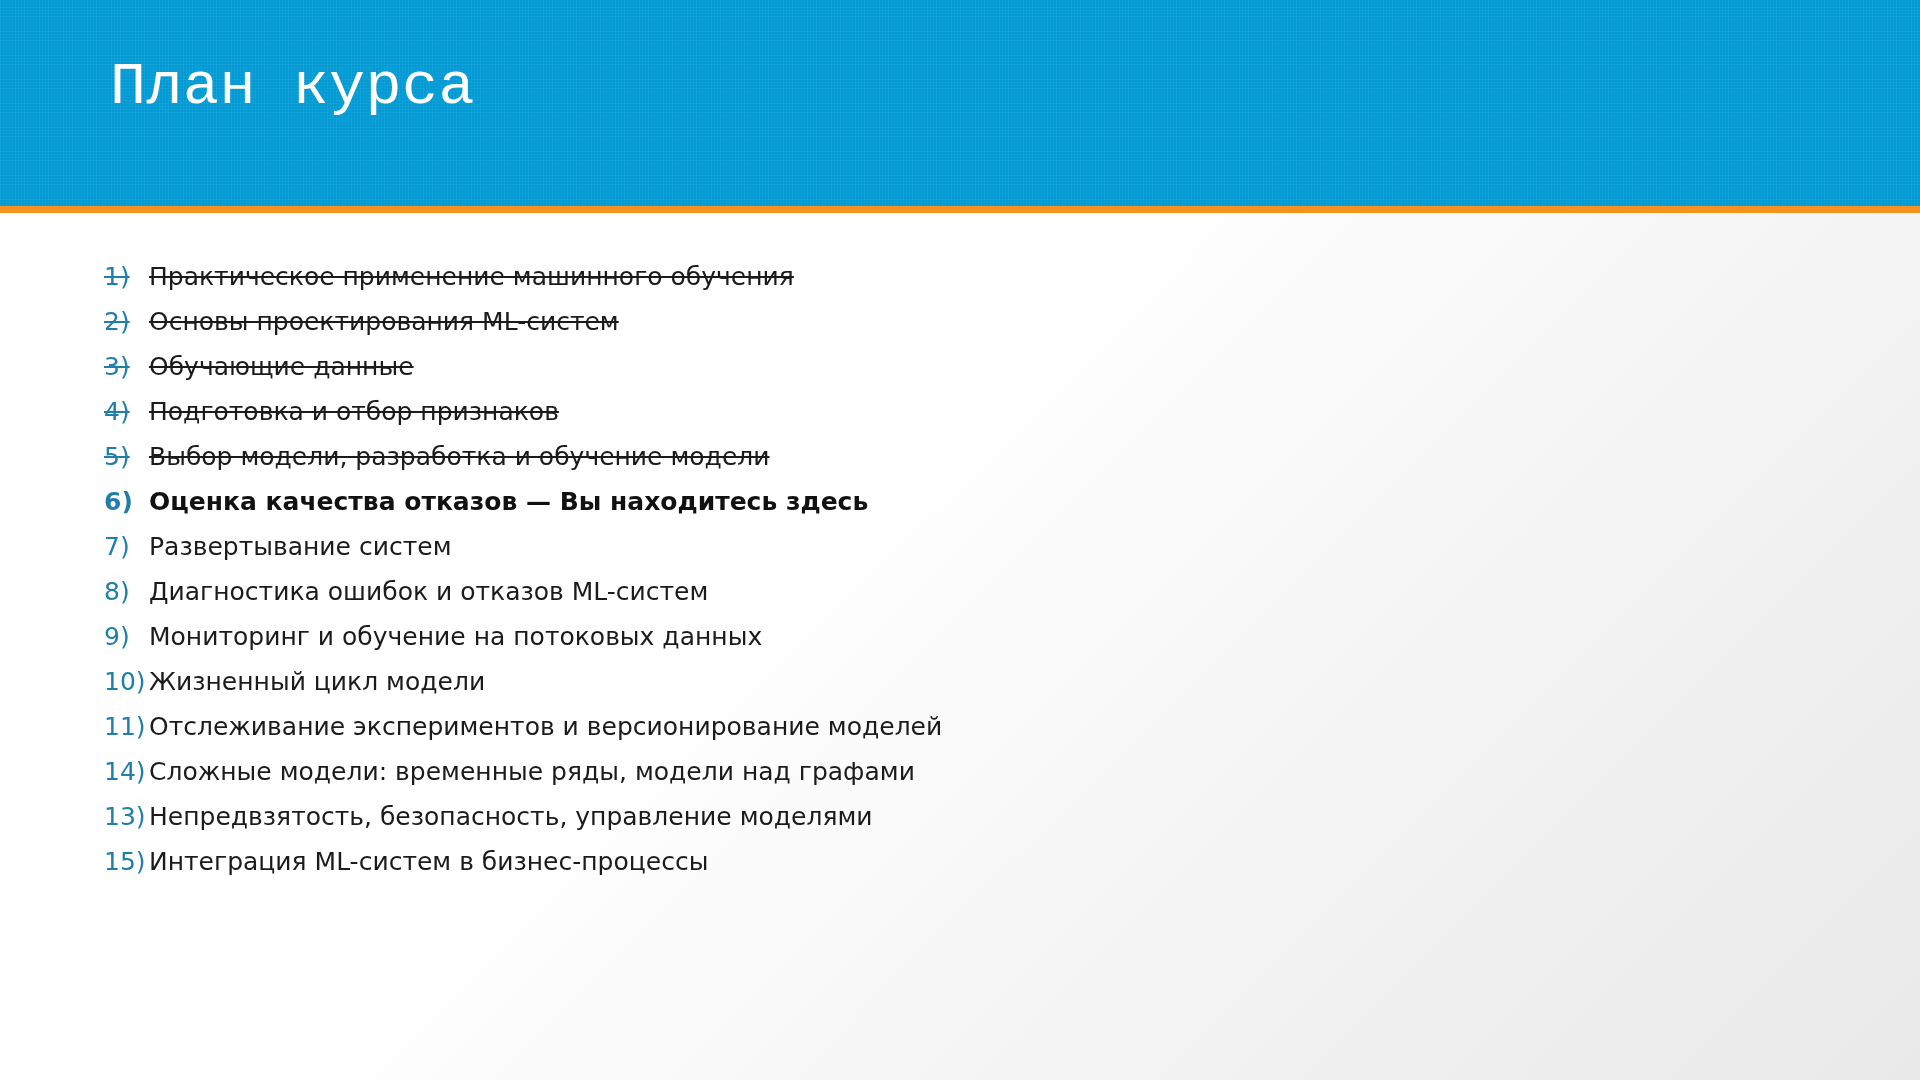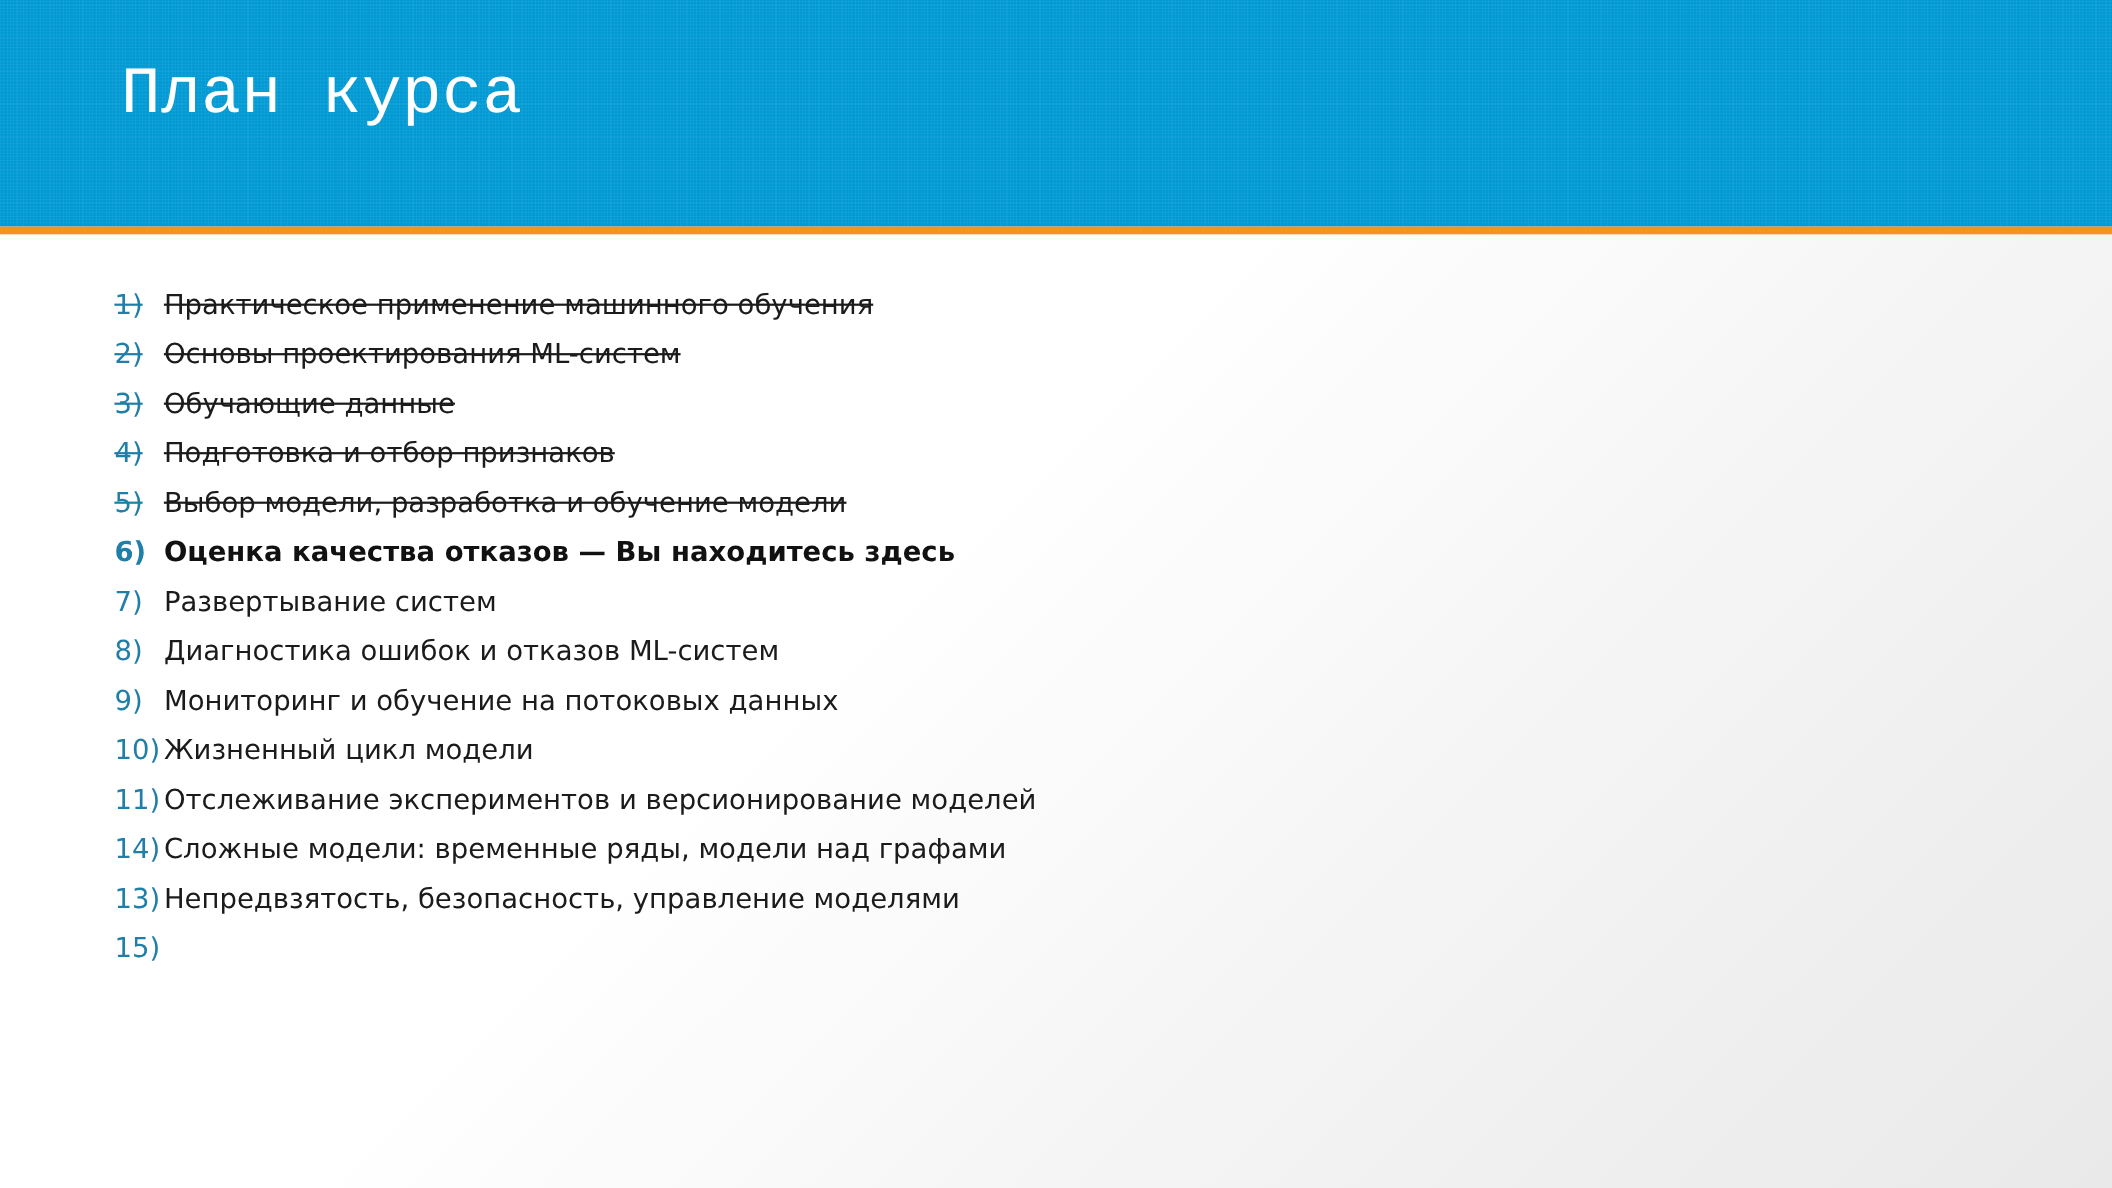--- a/index.html
+++ b/index.html
@@ -164,16 +164,17 @@
       <div class="course-item">
         <span class="num">14)</span>
         <span class="txt">Сложные модели: временные ряды, модели над графами</span>
       </div>
       <div class="course-item">
         <span class="num">13)</span>
         <span class="txt">Непредвзятость, безопасность, управление моделями</span>
       </div>
       <div class="course-item">
         <span class="num">15)</span>
+        <span class="txt">Интеграция ML-систем в бизнес-процессы</span>
       </div>
     </div>
 
 </div>
 
 </body></html>

